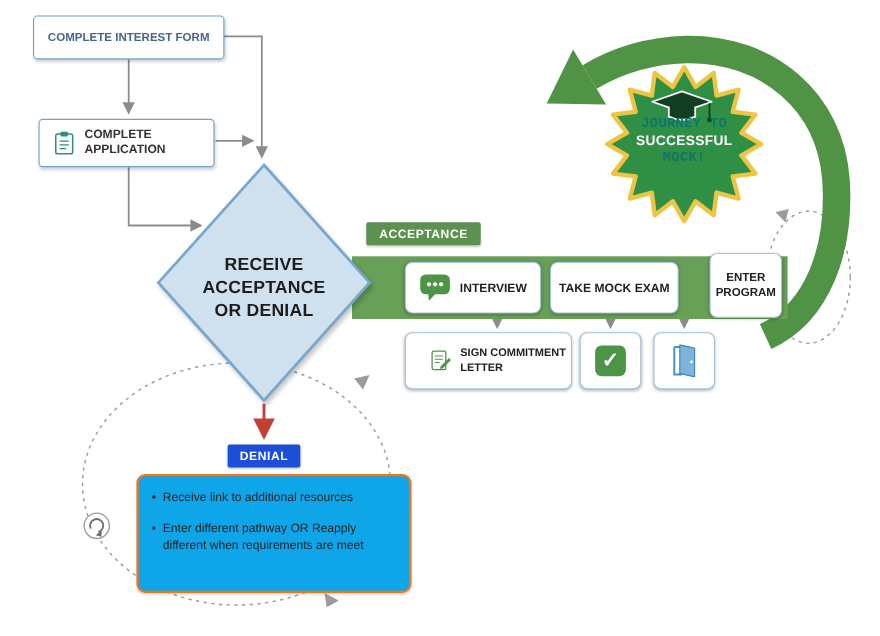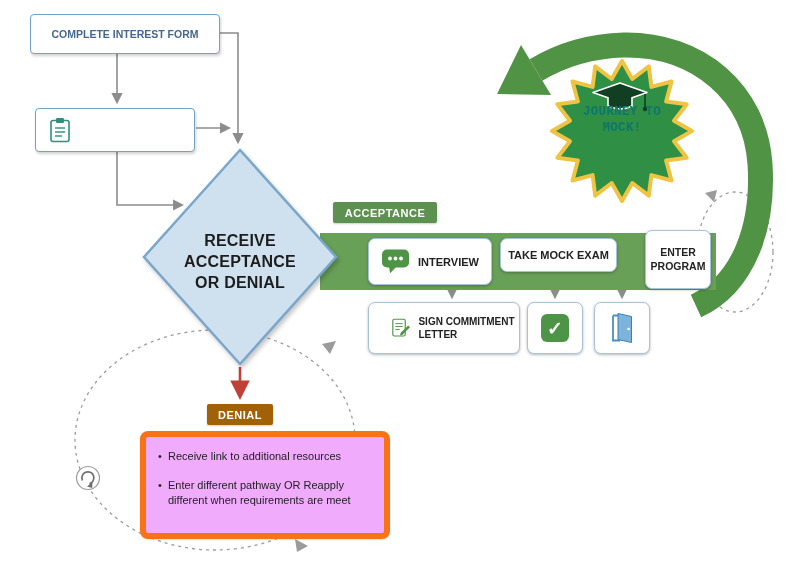--- a/index.html
+++ b/index.html
@@ -8,48 +8,48 @@
 
   .layer { position:absolute; left:0; top:0; }
   #art   { z-index:1; }
   #band  { position:absolute; left:320px; top:233px; width:396px; height:57px; background:#68a058; z-index:2; }
   #shapes{ z-index:3; pointer-events:none; }
 
   .tag { position:absolute; z-index:5; color:#fff; font-weight:bold; font-size:11px;
          letter-spacing:.5px; display:flex; align-items:center; justify-content:center; border-radius:2px;
          box-shadow:0 1px 2px rgba(0,0,0,.2); }
   #acceptance-tag { left:333px; top:202px; width:104px; height:21px; background:#5d9150; }
-  #denial-tag     { left:207px; top:404px; width:66px;  height:21px; background:#a16207; }
+  #denial-tag     { left:207px; top:404px; width:66px;  height:21px; background:#1d4ed8; }
 
   .bluebox { position:absolute; z-index:4; background:#fff; border:1.6px solid #6fa3c8; border-radius:4px;
              display:flex; align-items:center; justify-content:center; gap:9px;
              box-shadow:1px 2px 3px rgba(0,0,0,.18); font-weight:bold; }
-  #interest-box    { left:30px; top:14px;  width:190px; height:40px; color:#44688d; font-size:10.5px; text-align:center; }
+  #interest-box    { left:30px; top:14px;  width:174px; height:40px; color:#44688d; font-size:10.5px; text-align:center; }
   #application-box { left:35px; top:108px; width:160px; height:44px; color:#333; font-size:11px;
                      justify-content:flex-start; padding-left:13px; text-align:left; line-height:1.25; }
 
   .card { position:absolute; z-index:4; background:#fff; border:1.5px solid #a6c3da; border-radius:7px;
           display:flex; align-items:center; justify-content:center; gap:7px; color:#222;
           font-weight:bold; font-size:11px; text-align:center; box-shadow:0 1px 3px rgba(0,0,0,.28); }
   #interview-card   { left:368px; top:238px; width:124px; height:47px; }
-  #mockexam-card    { left:500px; top:238px; width:117px; height:34px; }
+  #mockexam-card    { left:500px; top:238px; width:117px; height:47px; }
   #program-card     { left:645px; top:230px; width:66px;  height:59px; font-size:10.5px; line-height:1.3; padding:4px; }
   #commitment-card  { left:368px; top:302px; width:152px; height:52px; font-size:10px; text-align:left;
                       justify-content:flex-start; padding-left:22px; line-height:1.3; }
   #check-card       { left:527px; top:302px; width:56px;  height:52px; }
   #door-card        { left:594px; top:302px; width:56px;  height:52px; }
 
   .checkmark { width:28px; height:28px; background:#4e9447; border-radius:6px; color:#fff;
                font-size:19px; font-weight:bold; display:flex; align-items:center; justify-content:center; }
 
   #diamond-label { position:absolute; left:175px; top:231px; width:130px; z-index:5; text-align:center;
                    font-weight:bold; font-size:16px; color:#1d1d1d; line-height:1.3; letter-spacing:.2px; }
 
-  #denial-note { position:absolute; left:140px; top:431px; width:250px; height:108px; z-index:4;
-                 background:#f0abfc; border:6px solid #f97316; border-radius:8px;
+  #denial-note { position:absolute; left:124px; top:431px; width:250px; height:108px; z-index:4;
+                 background:#0ea5e9; border:2px solid #f97316; border-radius:8px;
                  padding:12px 10px 8px 8px; box-shadow:0 1px 2px rgba(0,0,0,.12); }
   #denial-note ul { list-style:none; }
   #denial-note li { font-size:11px; color:#222; padding-left:14px; position:relative;
                     line-height:1.38; margin-bottom:3px; }
   #denial-note li::before { content:"\2022"; position:absolute; left:4px; }
   #denial-note li.gap { margin-top:14px; }
 
   #badge-text { position:absolute; left:552px; top:105px; width:140px; z-index:5; text-align:center;
                 font-weight:bold; font-size:12.5px; line-height:15.5px; letter-spacing:.3px; }
   #badge-text .gold  { color:#0f766e;font-family:Liberation Mono, monospace; }
@@ -131,20 +131,21 @@
 </div>
 
 <div class="bluebox" id="application-box">
   <svg width="22" height="26" viewBox="0 0 22 26">
     <rect x="2" y="3.5" width="18" height="21" rx="2" fill="#fff" stroke="#2f8f7a" stroke-width="1.6"></rect>
     <rect x="7" y="1" width="8" height="5" rx="1.2" fill="#2f8f7a"></rect>
     <line x1="6" y1="11" x2="16" y2="11" stroke="#2f8f7a" stroke-width="1.4"></line>
     <line x1="6" y1="15" x2="16" y2="15" stroke="#2f8f7a" stroke-width="1.4"></line>
     <line x1="6" y1="19" x2="13" y2="19" stroke="#2f8f7a" stroke-width="1.4"></line>
   </svg>
+  <span>COMPLETE APPLICATION</span>
 </div>
 
 <div id="diamond-label">RECEIVE ACCEPTANCE OR DENIAL</div>
 
 <div class="card" id="interview-card">
   <svg width="30" height="27" viewBox="0 0 30 27">
     <rect x="1" y="1.5" width="27" height="18" rx="5" fill="#4e9447"></rect>
     <polygon points="8,18 16,18 9,25.5" fill="#4e9447"></polygon>
     <circle cx="9" cy="10.5" r="1.9" fill="#fff"></circle>
     <circle cx="14.5" cy="10.5" r="1.9" fill="#fff"></circle>
@@ -186,14 +187,15 @@
 
 <div id="denial-note">
   <ul>
     <li>Receive link to additional resources</li>
     <li class="gap">Enter different pathway OR Reapply different when requirements are meet</li>
   </ul>
 </div>
 
 <div id="badge-text">
   <div class="gold">JOURNEY TO</div>
+  <div class="white">SUCCESSFUL</div>
   <div class="gold">MOCK!</div>
 </div>
 
 </body></html>

